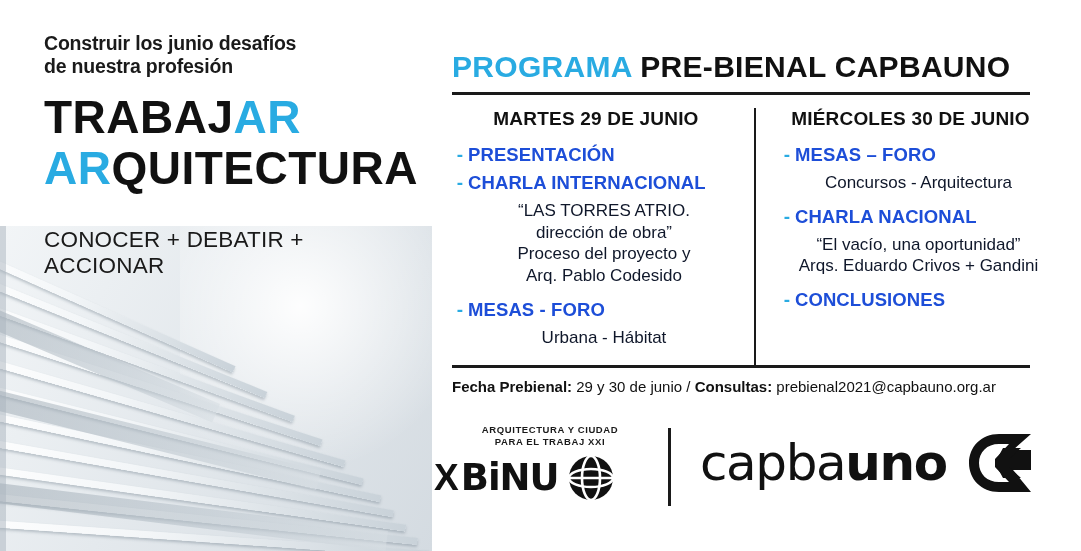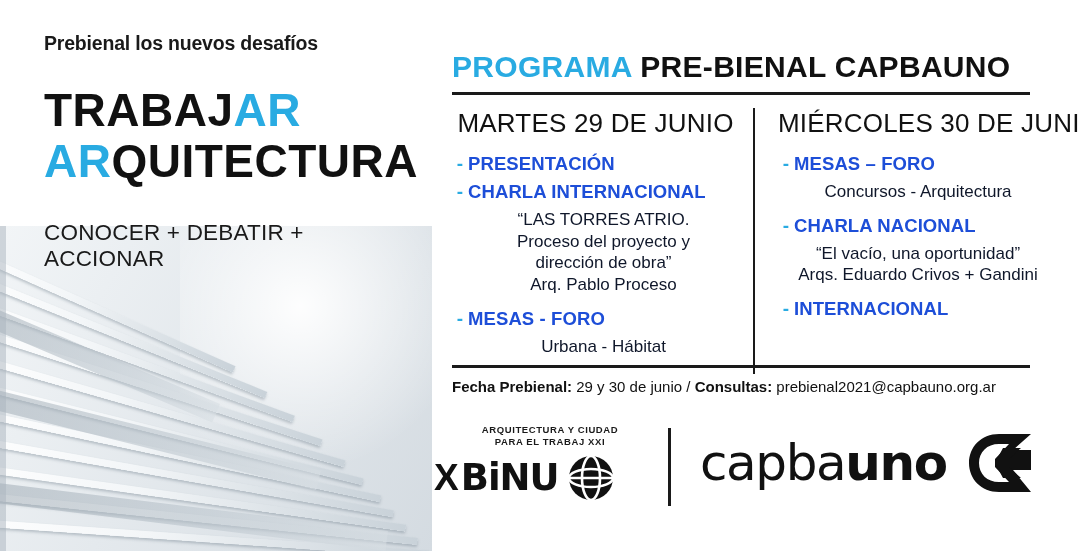--- a/index.html
+++ b/index.html
@@ -34,21 +34,21 @@
     z-index: 5;
   }
   .tagline {
     font-size: 19.5px;
     font-weight: bold;
     line-height: 1.18;
     color: #1a1a1a;
     letter-spacing: -0.2px;
   }
   .bigtitle {
-    margin-top: 32px;
+    margin-top: 16px;
     font-size: 46px;
     font-weight: bold;
     line-height: 1.0;
     letter-spacing: 0.5px;
     color: #111111;
   }
   .bigtitle .line2 {
     display: block;
     margin-top: 5px;
   }
@@ -142,22 +142,22 @@
   .col {
     width: 289px;
     box-sizing: border-box;
   }
   .col.right-col {
     padding-left: 23px;
     border-left: 2px solid #1a1a1a;
     margin-left: 14px;
   }
   .daytitle {
-    font-size: 26px;
-    font-weight: normal;
+    font-size: 19px;
+    font-weight: bold;
     color: #111111;
     letter-spacing: 0.2px;
     margin-bottom: 12px;
     white-space: nowrap;
   }
   .item {
     display: flex;
     align-items: baseline;
     margin-bottom: 2px;
   }
@@ -295,21 +295,22 @@
       <div class="fin" style="top:264px; width:460px; transform:rotate(6deg);"></div>
       <div class="fin" style="top:292px; width:470px; transform:rotate(4deg);"></div>
       <div class="darkband" style="top:60px;  width:300px; transform:rotate(23deg);"></div>
       <div class="darkband" style="top:150px; width:390px; transform:rotate(14deg);"></div>
       <div class="darkband" style="top:250px; width:450px; transform:rotate(7deg);"></div>
       <div class="edge" style="left:0; top:0; width:6px; height:325px;"></div>
     </div>
 
     <div class="left-text">
       <div class="tagline">
-        <div>Prebienal los nuevos desafíos</div>
+        <div>Construir los junio desafíos</div>
+        <div>de nuestra profesión</div>
       </div>
       <div class="bigtitle">
         <span>TRABAJ</span><span class="blue">AR</span>
         <span class="line2"><span class="blue">AR</span><span>QUITECTURA</span></span>
       </div>
       <div class="subline">CONOCER + DEBATIR + ACCIONAR</div>
     </div>
   </div>
 
   <div id="right">
@@ -329,23 +330,23 @@
           <span class="dash">-</span>
           <span class="item-label">PRESENTACIÓN</span>
         </div>
 
         <div class="item">
           <span class="dash">-</span>
           <span class="item-label">CHARLA INTERNACIONAL</span>
         </div>
         <div class="detail">
           <div>“LAS TORRES ATRIO.</div>
+          <div>dirección de obra”</div>
           <div>Proceso del proyecto y</div>
-          <div>dirección de obra”</div>
-          <div>Arq. Pablo Proceso</div>
+          <div>Arq. Pablo Codesido</div>
         </div>
 
         <div class="item">
           <span class="dash">-</span>
           <span class="item-label">MESAS - FORO</span>
         </div>
         <div class="detail tight">
           <div>Urbana - Hábitat</div>
         </div>
       </div>
@@ -365,21 +366,21 @@
           <span class="dash">-</span>
           <span class="item-label">CHARLA NACIONAL</span>
         </div>
         <div class="detail">
           <div>“El vacío, una oportunidad”</div>
           <div>Arqs. Eduardo Crivos + Gandini</div>
         </div>
 
         <div class="item">
           <span class="dash">-</span>
-          <span class="item-label">INTERNACIONAL</span>
+          <span class="item-label">CONCLUSIONES</span>
         </div>
       </div>
     </div>
 
     <div class="rule" id="rule-bottom"></div>
 
     <div class="footer-line">
       <b>Fecha Prebienal:</b><span> 29 y 30 de junio / </span><b>Consultas:</b><span> prebienal2021@capbauno.org.ar</span>
     </div>
   </div>

